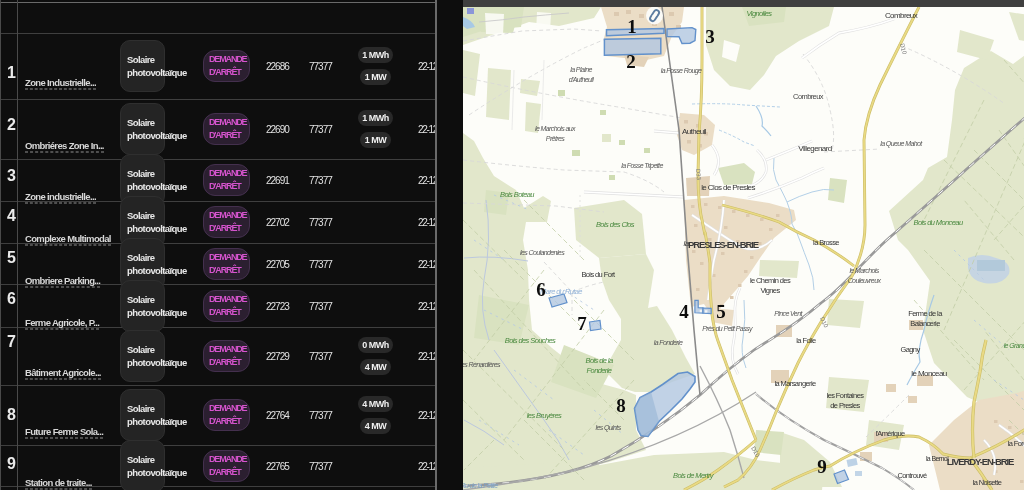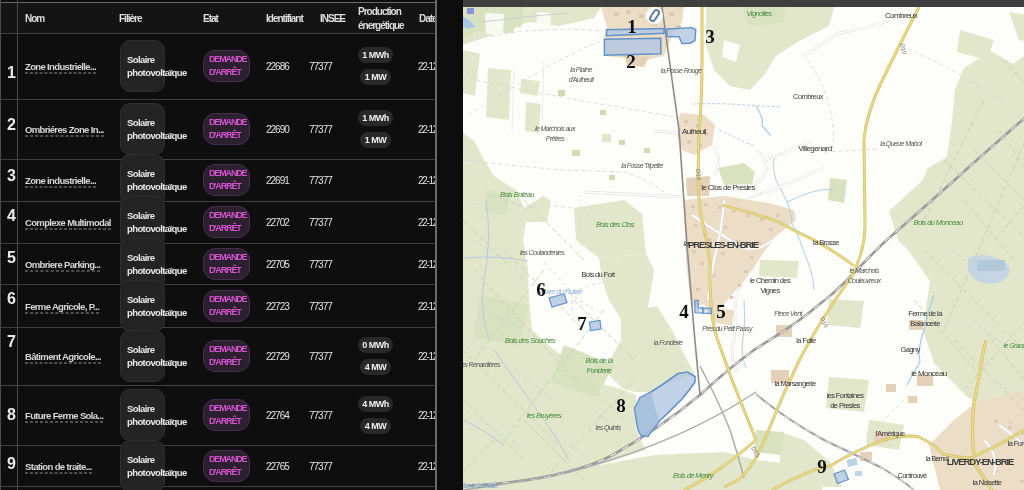--- a/index.html
+++ b/index.html
@@ -6,46 +6,37 @@
 html,body { width:1024px; height:490px; overflow:hidden; background:#0d0d0d; font-family:"Liberation Sans", sans-serif; }
 #table {
   position:absolute; left:0; top:0; width:437px; height:490px; background:#0e0e0e;
   border-right:2px solid #6a6a6a; overflow:hidden;
 }
 .hline { position:absolute; left:0; width:437px; height:1px; background:#3f3f3f; }
 .vline { position:absolute; top:0; width:1px; height:490px; background:#4a4a4a; }
 .row { position:absolute; left:0; width:437px; }
 .cell { position:absolute; color:#e2e2e2; }
 .num { left:0; width:16px; text-align:right; font-size:16px; line-height:16px; height:16px; color:#eaeaea; font-weight:bold; }
-.nom { left:25px; width:96px; font-size:9.5px; letter-spacing:-0.65px; color:#d8d8d8; }
+.nom { left:25px; width:96px; font-size:9.5px; letter-spacing:-0.65px; color:#d8d8d8;margin-top:16px; }
 .nom span { border-bottom:1px dashed #909090; padding-bottom:1px; white-space:nowrap; font-weight:bold; }
 .fil { left:120px; width:45px; background:#242424; border:1px solid #2f2f2f; border-radius:10px; padding:12px 6px; font-size:9.5px; letter-spacing:-0.6px; line-height:13px; font-weight:bold; color:#e8e8e8; }
 .etat { left:203px; width:47px; background:#2b1f30; border:1px solid #44304e; border-radius:12px; padding:2px 5px; font-size:9px; letter-spacing:-1.15px; line-height:13px; font-weight:bold; color:#d554cd; }
 .ident { left:266px; font-size:10px; letter-spacing:-1px;text-align:center; }
 .insee { left:309px; font-size:10px; letter-spacing:-1px; }
 .prod { left:352px; width:47px; text-align:center; }
 .pill { display:inline-block; background:#292929; border-radius:9px; padding:3px 4.5px; font-size:9px; letter-spacing:-0.5px; font-weight:bold; color:#f0f0f0; margin:3px 0; }
 .date { left:418px; font-size:10px; letter-spacing:-1.3px; white-space:nowrap; }
 .vc { top:50%; transform:translateY(-50%); }
 #header { position:absolute; left:0; top:3px; width:437px; height:30px; background:#141414; }
 #header div { position:absolute; font-size:10px; letter-spacing:-1px; font-weight:bold; color:#dedede; line-height:14px; }
 #map { position:absolute; left:439px; top:0; width:585px; height:490px;padding-left:24px; }
 </style>
 </head>
 <body>
 <div id="table">
-  <div id="header">
-    <div style="left:25px;top:9px;">Nom</div>
-    <div style="left:119px;top:9px;">Filière</div>
-    <div style="left:203px;top:9px;">Etat</div>
-    <div style="left:266px;top:9px;">Identifiant</div>
-    <div style="left:320px;top:9px;">INSEE</div>
-    <div style="left:358px;top:2px;">Production<br>énergétique</div>
-    <div style="left:419px;top:9px;">Date</div>
-  </div>
   <div class="hline" style="top:2px;background:#6a6a6a;"></div>
   <div class="hline" style="top:33px;"></div>
   <div class="hline" style="top:99px;"></div>
   <div class="hline" style="top:159px;"></div>
   <div class="hline" style="top:201px;"></div>
   <div class="hline" style="top:243px;"></div>
   <div class="hline" style="top:284px;"></div>
   <div class="hline" style="top:327px;"></div>
   <div class="hline" style="top:385px;"></div>
   <div class="hline" style="top:445px;"></div>

